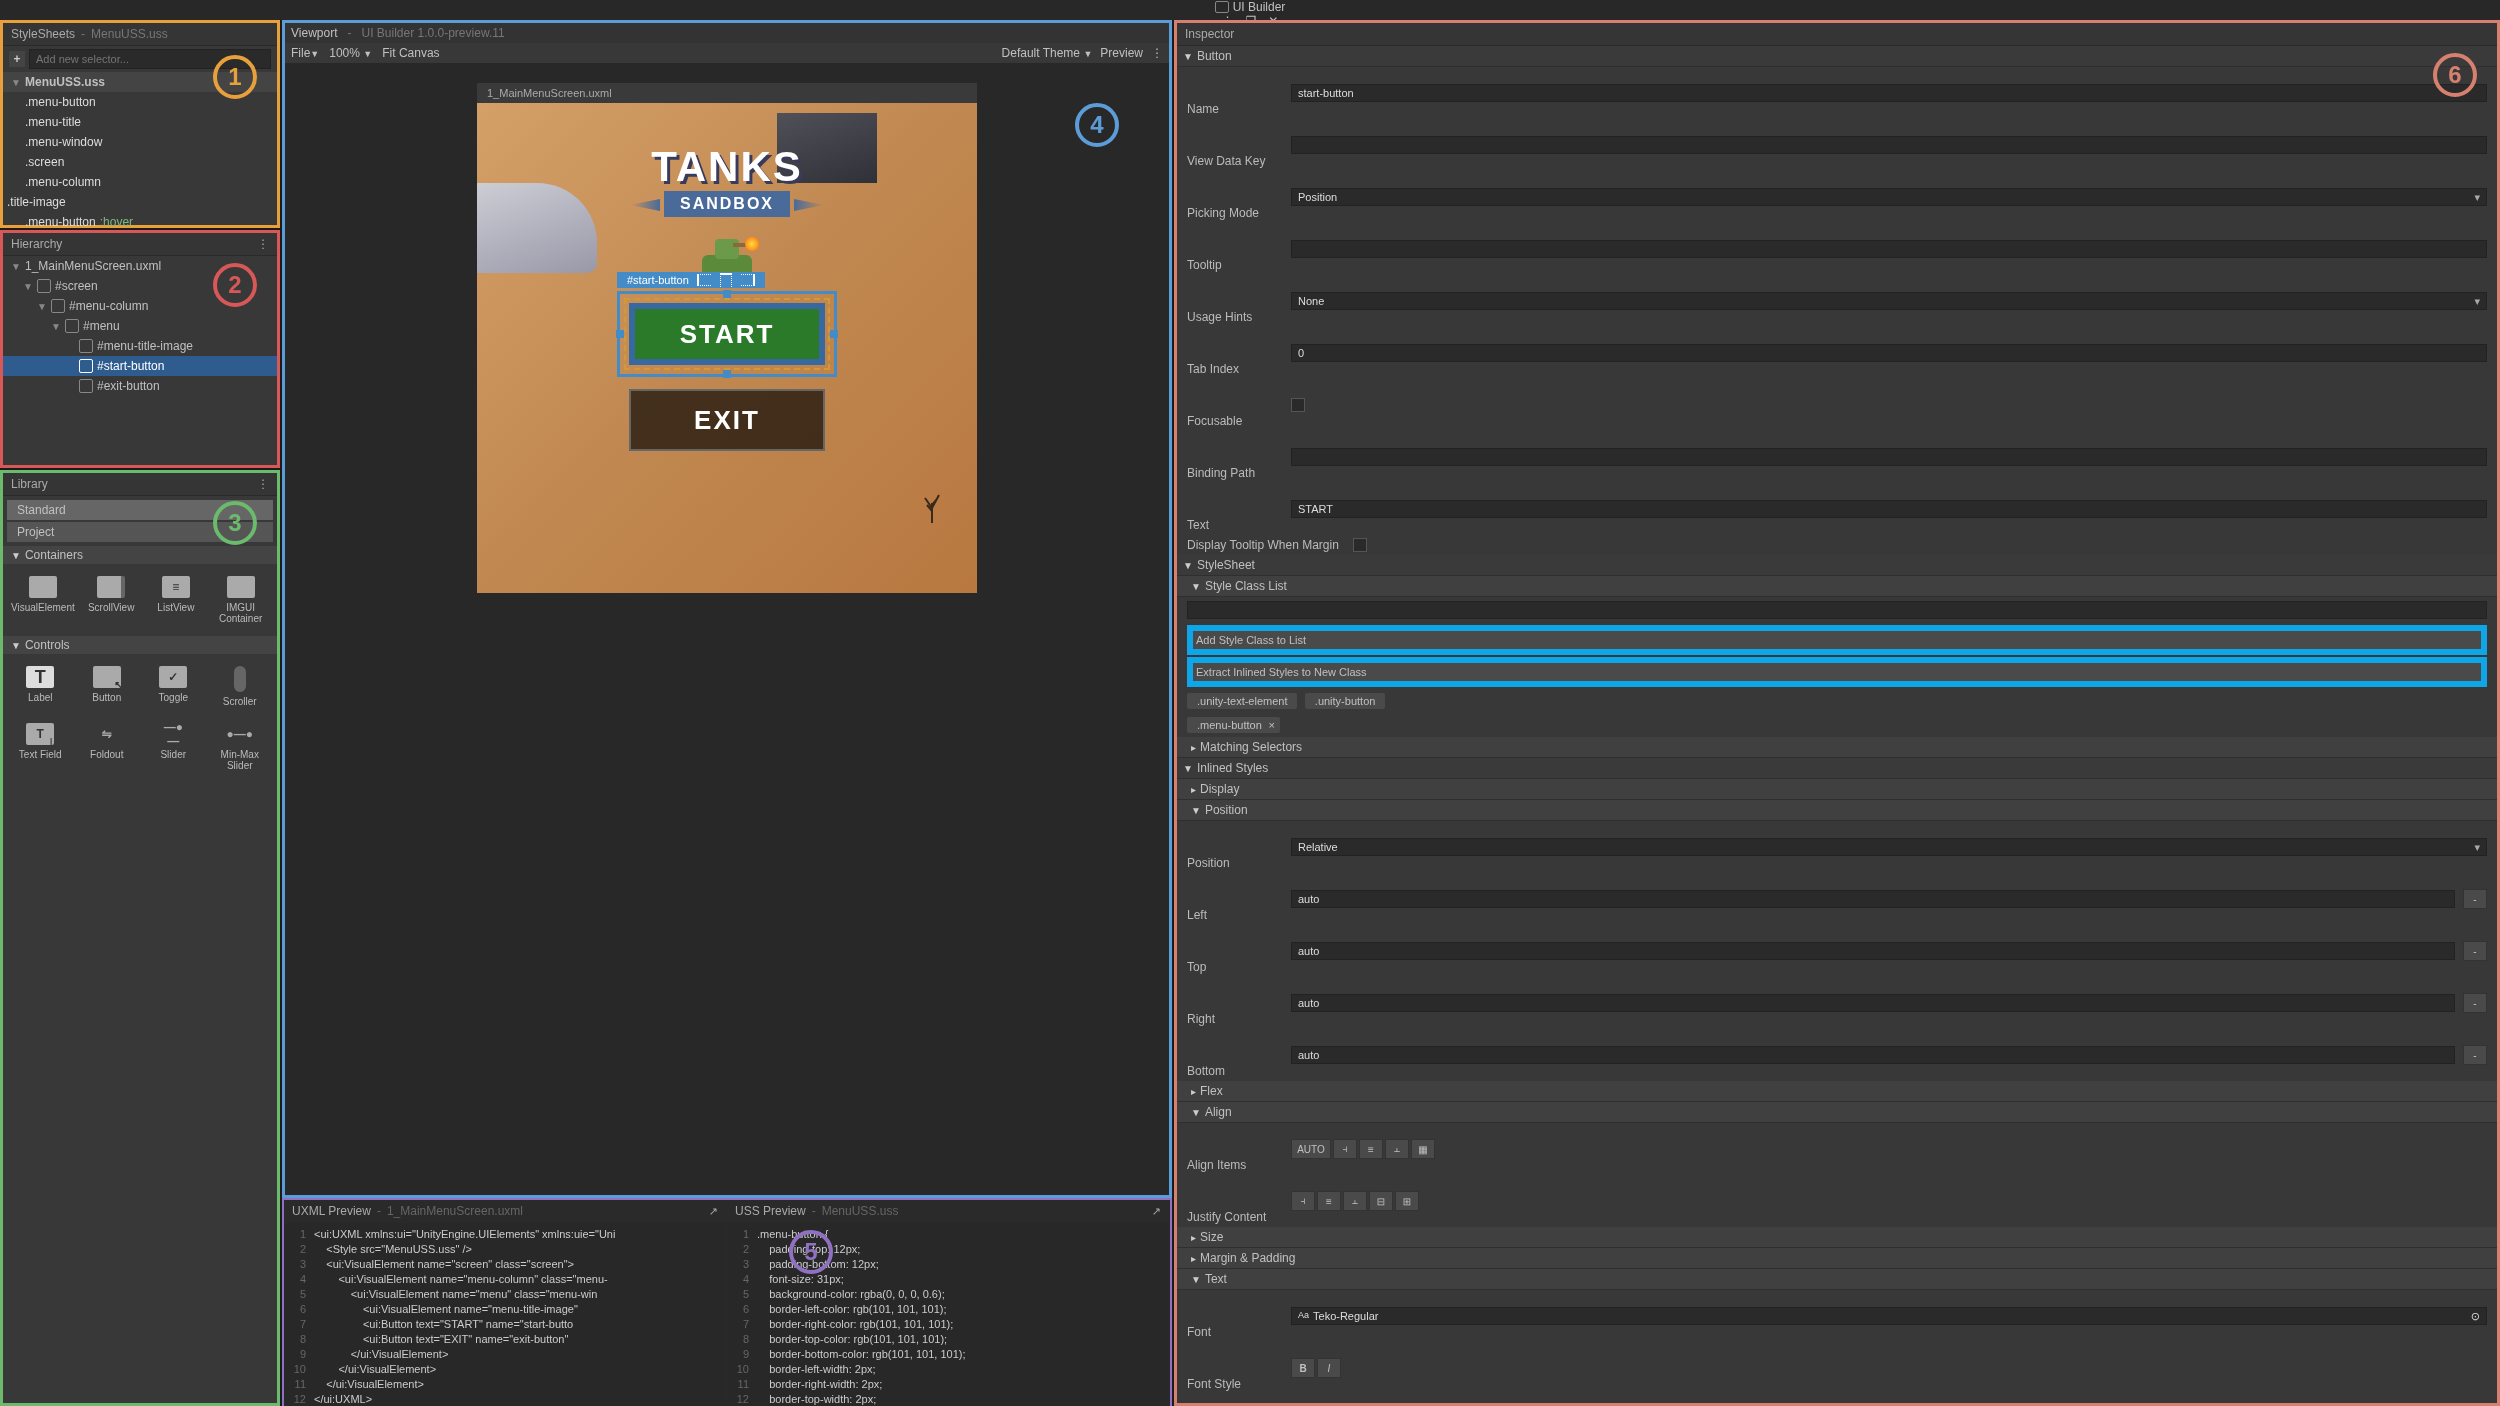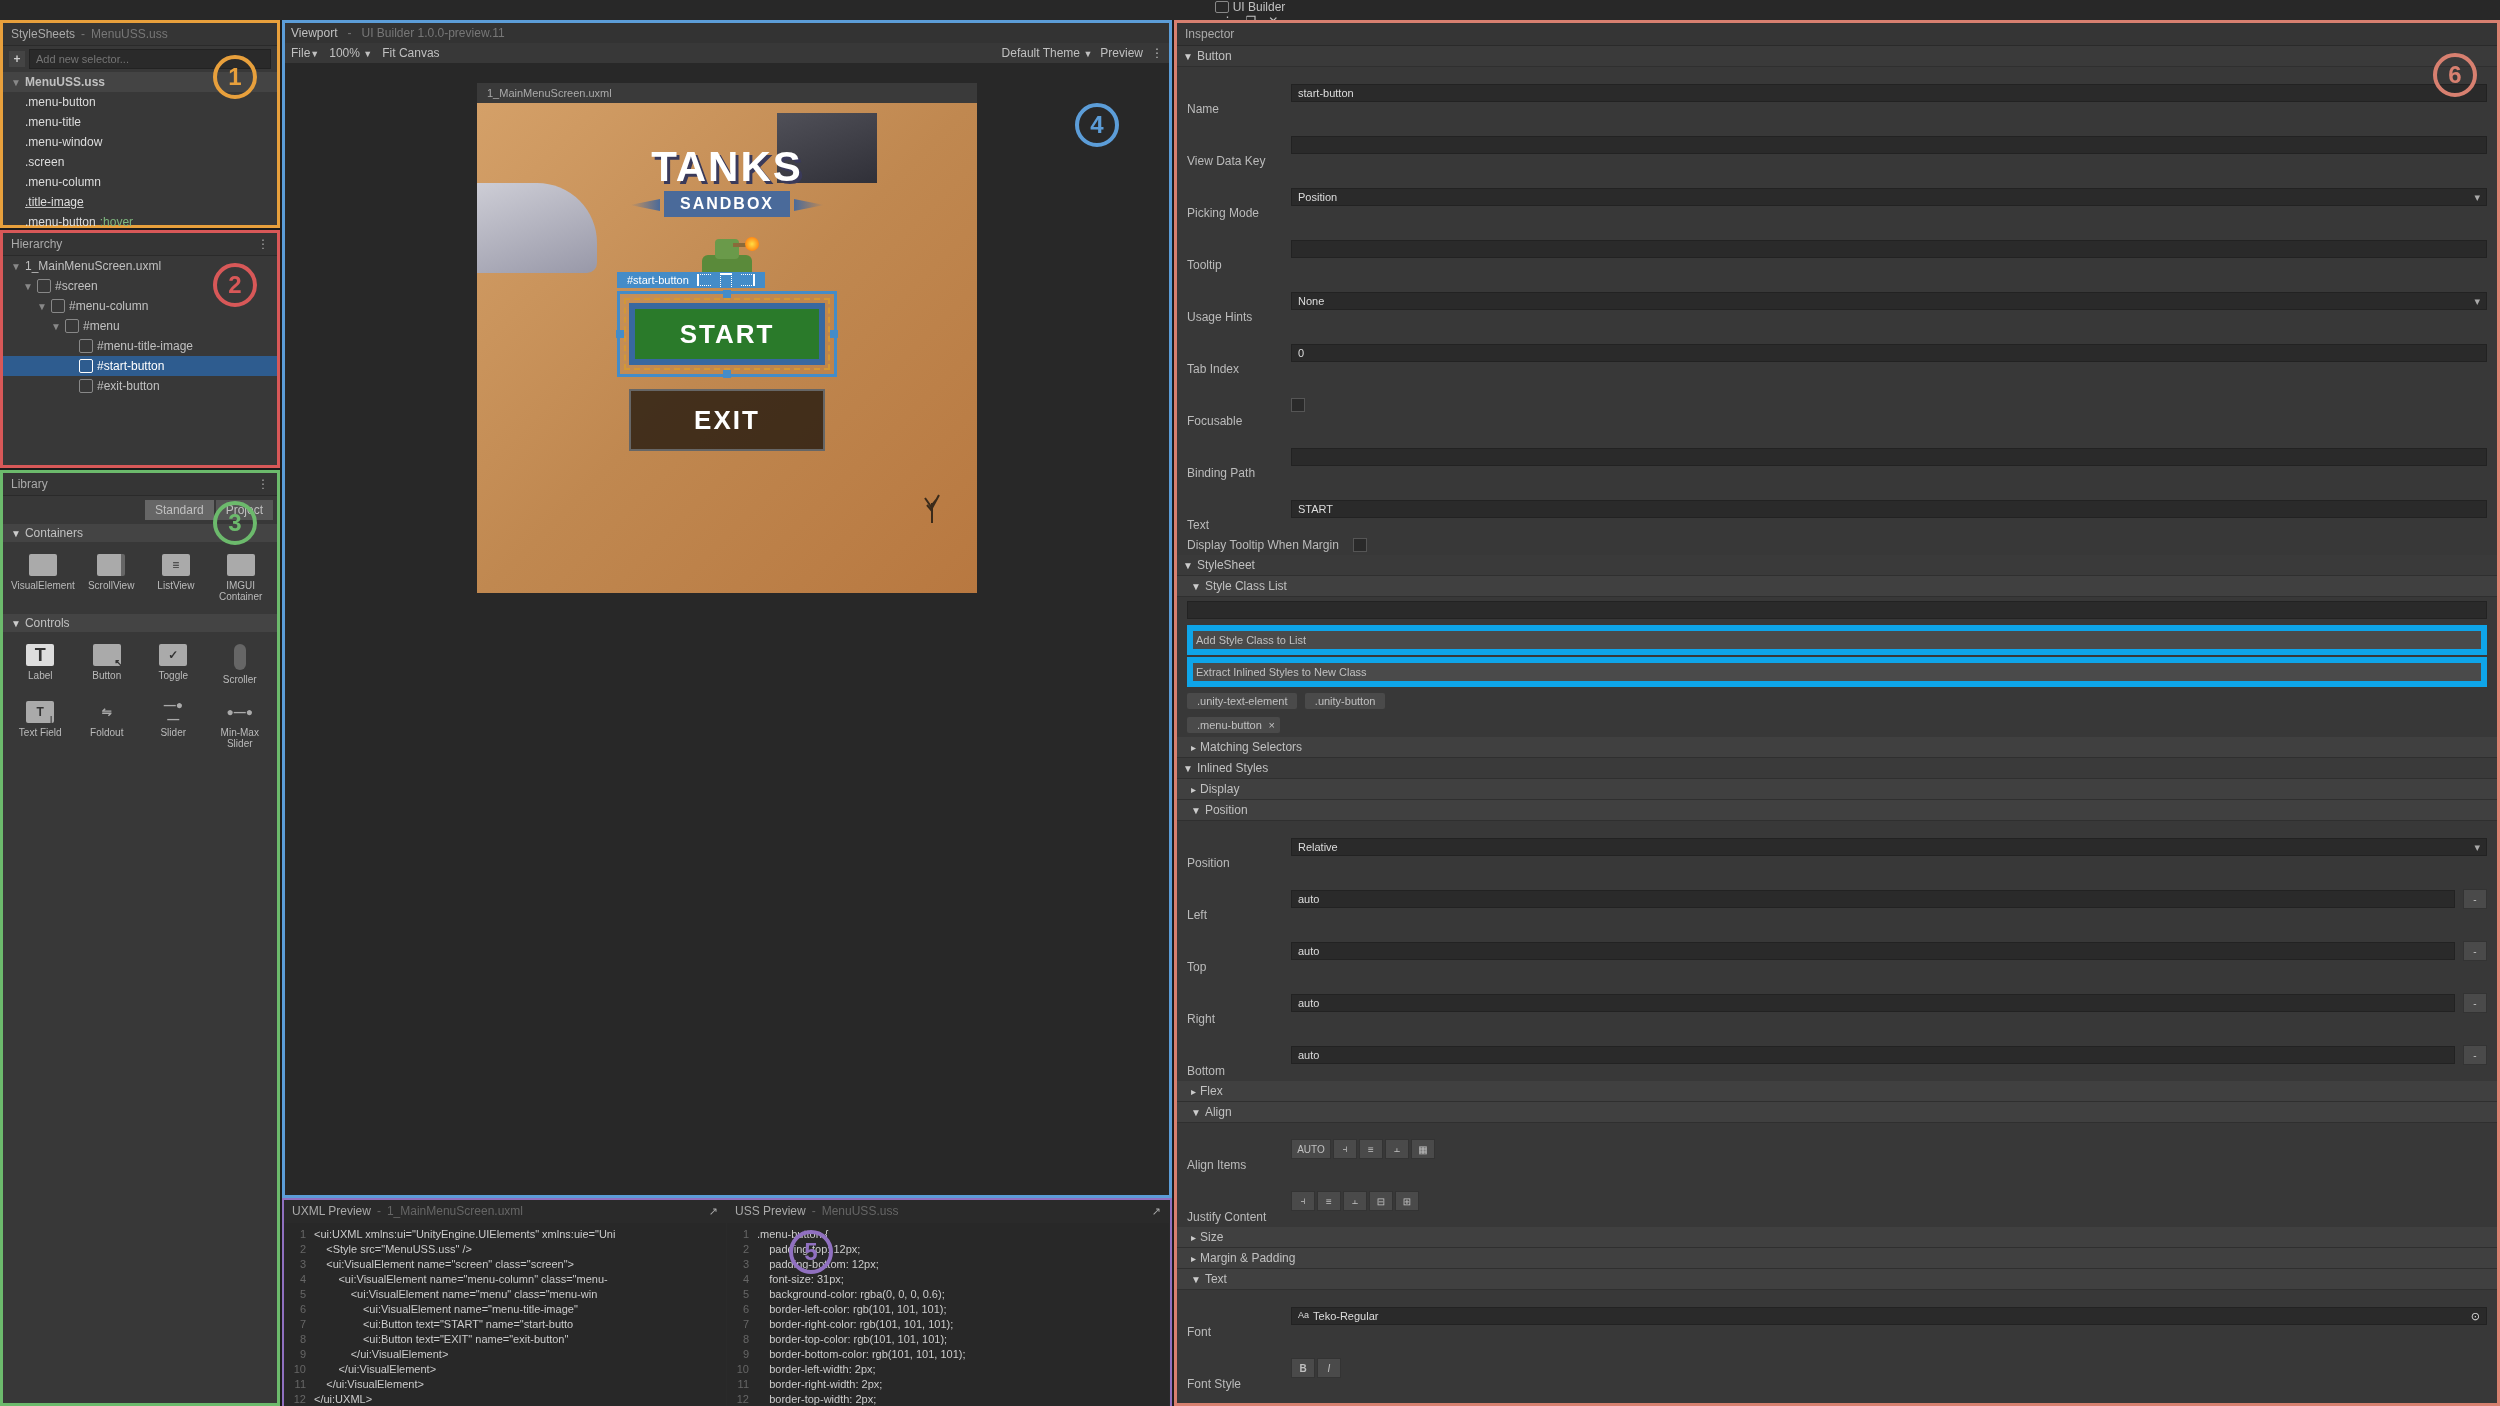--- a/index.html
+++ b/index.html
@@ -25,21 +25,21 @@
 .hierarchy-panel { border: 3px solid #d85858; height: 238px; }
 .library-panel { border: 3px solid #6cba6c; flex: 1; }
 .circle-badge { position: absolute; width: 44px; height: 44px; border-radius: 50%; border: 4px solid; display: flex; align-items: center; justify-content: center; font-size: 24px; font-weight: bold; background: transparent; z-index: 100; }
 .badge-1 { border-color: #e8a03c; color: #e8a03c; top: 32px; right: 20px; }
 .badge-2 { border-color: #d85858; color: #d85858; top: 30px; right: 20px; }
 .badge-3 { border-color: #6cba6c; color: #6cba6c; top: 28px; right: 20px; }
 .badge-4 { border-color: #5c9dd8; color: #5c9dd8; top: 80px; right: 50px; }
 .badge-5 { border-color: #9070c0; color: #9070c0; top: 30px; left: 505px; }
 .badge-6 { border-color: #d88070; color: #d88070; top: 30px; right: 20px; }
 .small-icon { width: 14px; height: 14px; border: 1px solid #888; border-radius: 2px; display: inline-block; }
-.lib-tabs { display: flex; justify-content: flex-end; gap: 2px; padding: 4px; }
+.lib-tabs { display: flex; justify-content: flex-end; gap: 2px; padding: 4px; flex-direction: column; }
 .lib-tab { padding: 3px 10px; background: #555; cursor: pointer; font-size: 12px; }
 .lib-tab.active { background: #666; }
 .lib-section { padding: 2px 8px; background: #444; font-size: 12px; display: flex; align-items: center; gap: 4px; }
 .lib-grid { display: grid; grid-template-columns: repeat(4, 1fr); gap: 4px; padding: 6px; }
 .lib-item { display: flex; flex-direction: column; align-items: center; gap: 4px; padding: 6px 2px; cursor: pointer; text-align: center; }
 .lib-icon { width: 28px; height: 22px; background: #aaa; border-radius: 2px; display: flex; align-items: center; justify-content: center; color: #333; font-weight: bold; }
 .lib-label { font-size: 10px; color: #bbb; line-height: 11px; }
 .center-col { display: flex; flex-direction: column; }
 .viewport-panel { border: 3px solid #5c9dd8; flex: 1; display: flex; flex-direction: column; position: relative; }
 .viewport-header { display: flex; align-items: center; padding: 3px 6px; gap: 10px; background: #333; font-size: 12px; }
@@ -138,21 +138,21 @@
         </div>
       <div class="tree-row" style="padding-left:22px;">
           <span class="selector-text">.menu-window</span>
         </div>
       <div class="tree-row" style="padding-left:22px;">
           <span class="selector-text">.screen</span>
         </div>
       <div class="tree-row" style="padding-left:22px;">
           <span class="selector-text">.menu-column</span>
         </div>
-      <div class="tree-row" style="padding-left:22px;text-decoration:underline;">
+      <div class="tree-row" style="padding-left:4px;">
           <span class="selector-text">.title-image</span>
         </div>
       <div class="tree-row" style="padding-left:22px;">
         <span class="selector-text">.menu-button</span>
           <span class="selector-text hover-state">:hover</span>
       </div>
     </div>
 
     <div class="panel hierarchy-panel">
       <div class="circle-badge badge-2">2</div>

